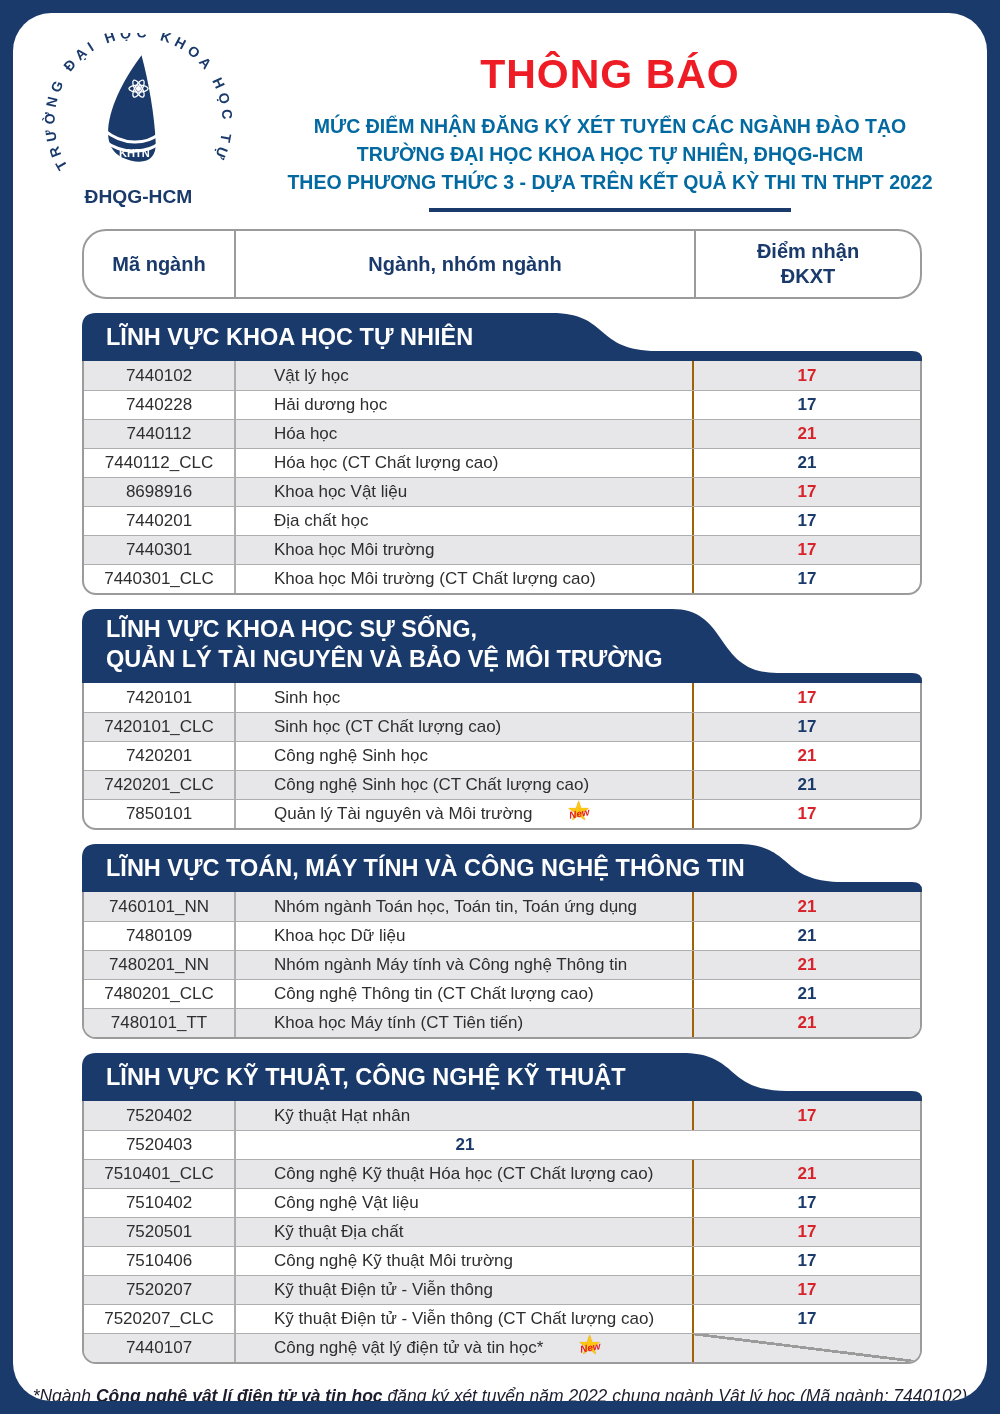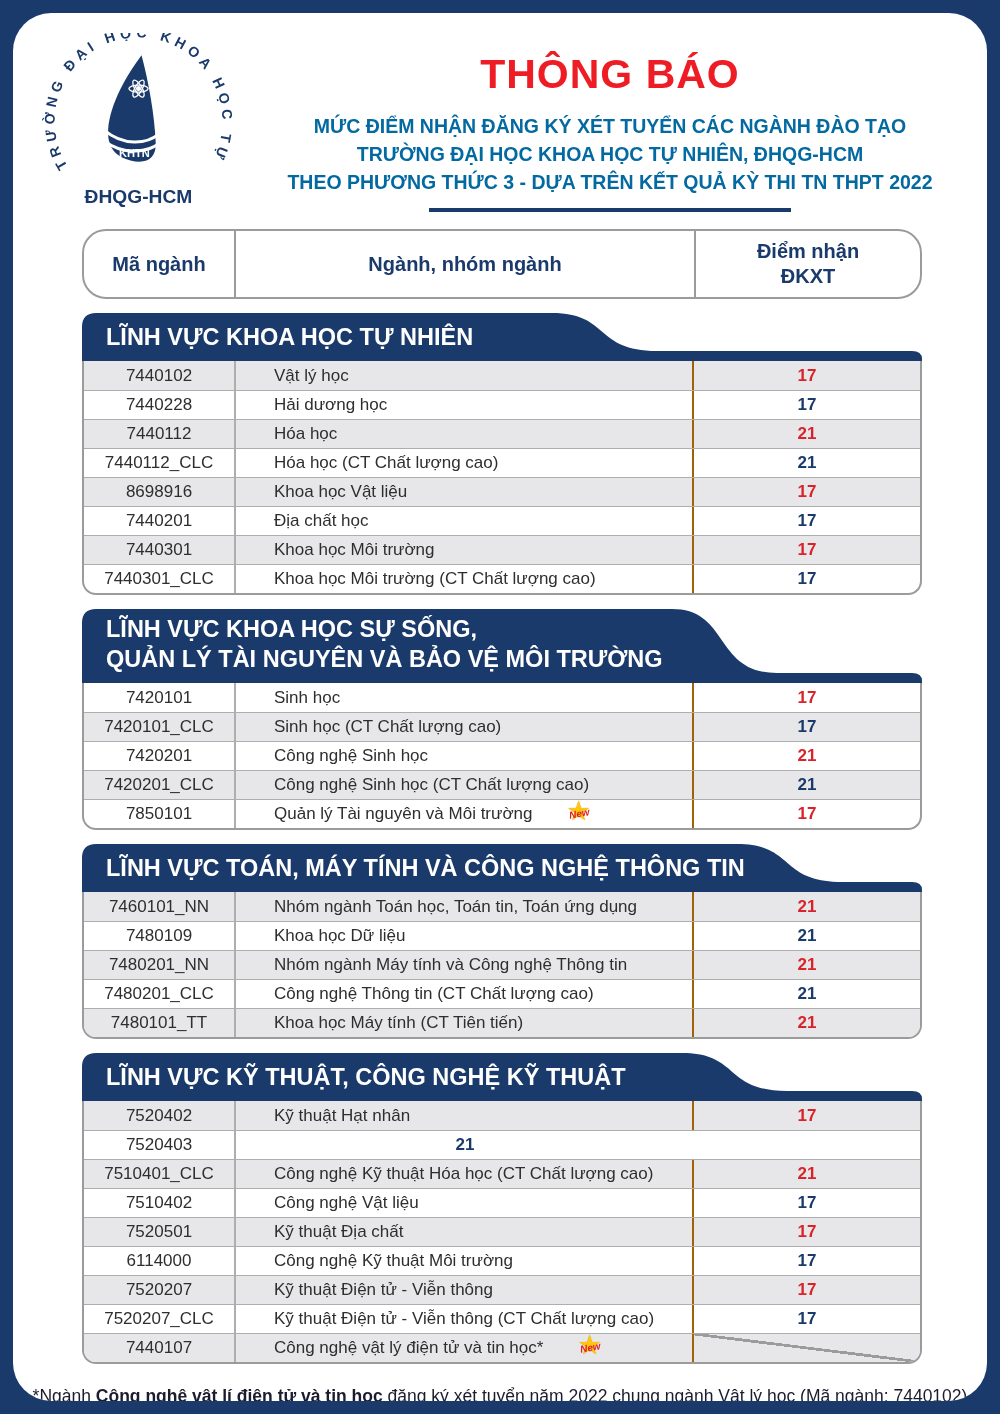--- a/index.html
+++ b/index.html
@@ -39,21 +39,21 @@
   .shaded { background:#e7e7e9; }
   .diag { background-image:linear-gradient(to top right,
           transparent 47.5%, #9b9b9b 47.5%, #9b9b9b 52.5%, transparent 52.5%); }
 
   .new-badge { position:relative; display:inline-block; width:30px; height:27px; margin-left:34px; flex:none; }
   .new-badge .star { position:absolute; left:0; top:-6px; font-size:27px; color:#ffc513; text-shadow:0 0 1px #d89000; }
   .new-badge .txt { position:absolute; left:3px; top:7px; color:#e02020; font-size:10px; font-weight:bold;
                     font-style:italic; transform:rotate(-10deg); letter-spacing:0; }
 
   
-  .footnote { text-align:center; font-size:17.5px; color:#1c1c2e; margin-top:22px; }
+  .footnote { text-align:center; font-style:italic; font-size:17.5px; color:#1c1c2e; margin-top:22px; }
   .footnote b { font-weight:bold; }
 </style>
 </head>
 <body>
 
 <div class="page">
   <div class="inner">
 
     <div class="header">
       <div class="logo-wrap">
@@ -285,21 +285,21 @@
               <div class="cell cell-score score-navy">17</div>
             </div>
             <div class="row shaded">
               <div class="cell cell-code">7520501</div>
               <div class="cell cell-name">
                 <span>Kỹ thuật Địa chất</span>
               </div>
               <div class="cell cell-score score-red">17</div>
             </div>
             <div class="row">
-              <div class="cell cell-code">6114000</div>
+              <div class="cell cell-code">7510406</div>
               <div class="cell cell-name">
                 <span>Công nghệ Kỹ thuật Môi trường</span>
               </div>
               <div class="cell cell-score score-navy">17</div>
             </div>
             <div class="row shaded">
               <div class="cell cell-code">7520207</div>
               <div class="cell cell-name">
                 <span>Kỹ thuật Điện tử - Viễn thông</span>
               </div>

